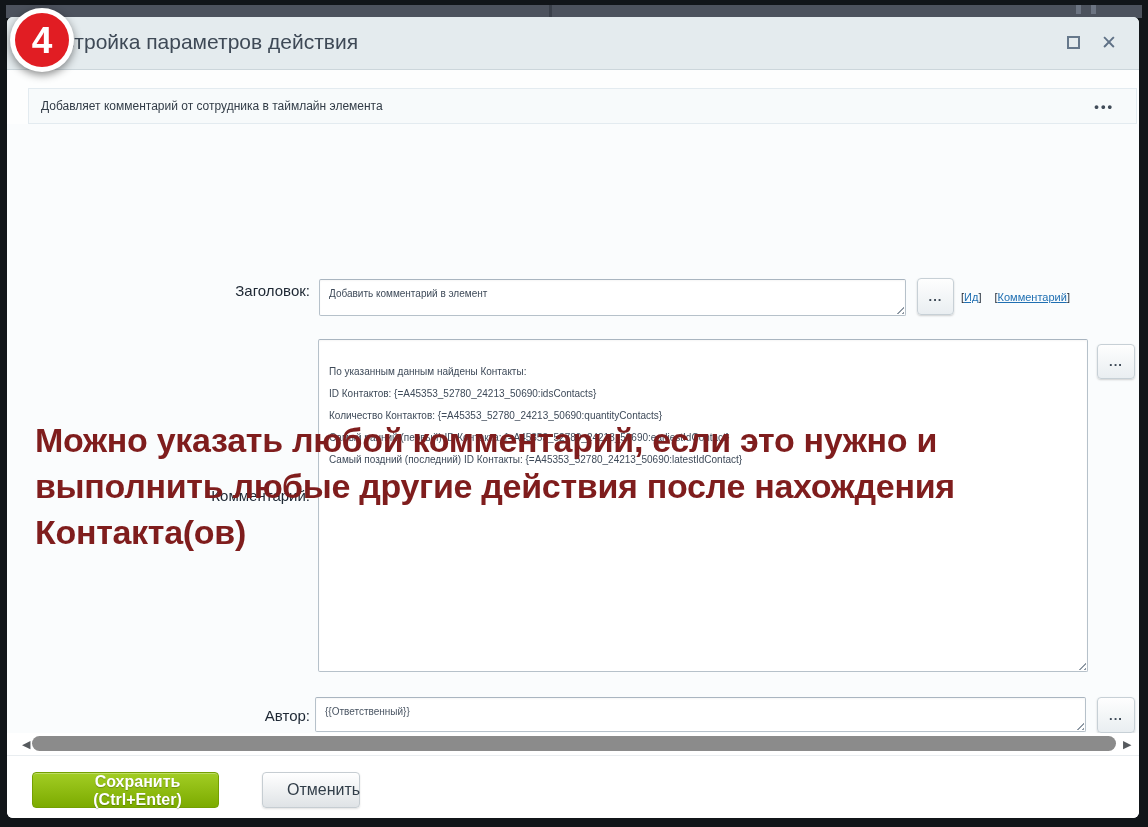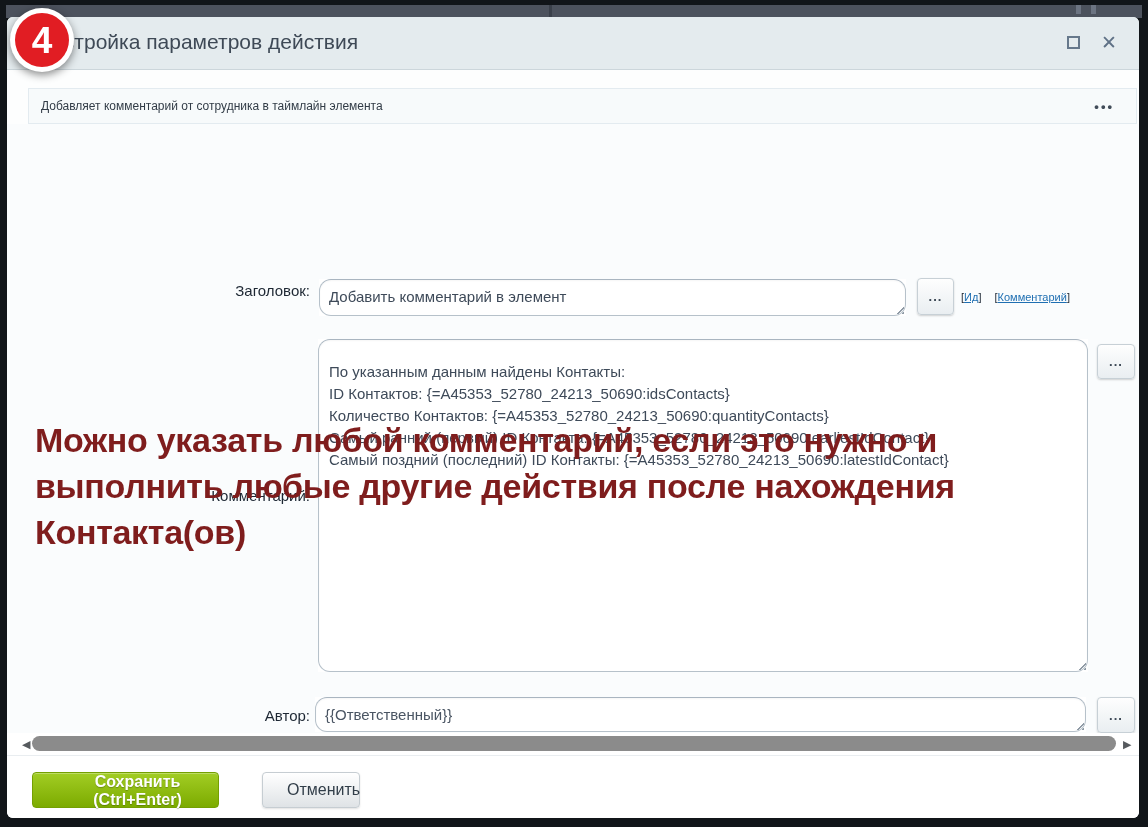--- a/index.html
+++ b/index.html
@@ -50,22 +50,22 @@
   .form-area { position:absolute; left:0; top:107px; width:1132px; height:609px; background:#fafcfd; }
 
   .fld-label { position:absolute; left:0; width:303px; text-align:right; font-size:15px;
                color:#1d2733; white-space:nowrap; }
   .lbl-title   { top:158px; }
   .lbl-comment { top:363px; }
   .lbl-author  { top:583px; }
 
   .input-wrap { position:absolute; background:#fff; }
   .txt { width:100%; height:100%; border:1px solid #b6c1ca; border-top-color:#a9b5c0;
-         border-radius:12px; background:#fff; resize:none; overflow:hidden;
-         font-family:"Liberation Sans","DejaVu Sans",sans-serif; font-size:15px; color:#3e4a59;
+         border-radius:2px; background:#fff; resize:none; overflow:hidden;
+         font-family:"Liberation Sans","DejaVu Sans",sans-serif; font-size:10px; color:#3e4a59;
          box-shadow:inset 0 1px 2px rgba(0,0,0,.04); outline:none; }
   .w-title   { left:312px; top:155px; width:587px; height:37px; }
   .w-title .txt { padding:8px 9px 0 9px; white-space:nowrap; }
   .w-comment { left:311px; top:215px; width:770px; height:333px; }
   .w-comment .txt { padding:21px 10px; line-height:22px; }
   .w-author  { left:308px; top:573px; width:771px; height:35px; }
   .w-author .txt { padding:8px 9px 0 9px; white-space:nowrap; color:#4a5563; }
 
   .resize-handle { position:absolute; right:2px; bottom:2px; width:10px; height:10px;
                    background:repeating-linear-gradient(135deg, transparent, transparent 2px, #8f9aa5 2px, #8f9aa5 3.5px);

